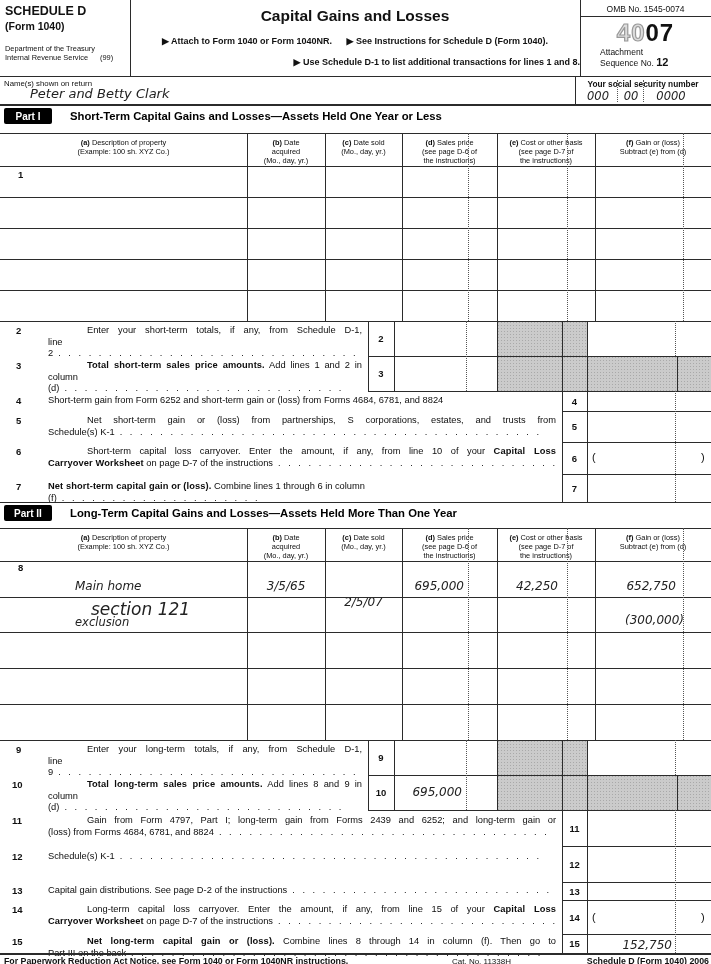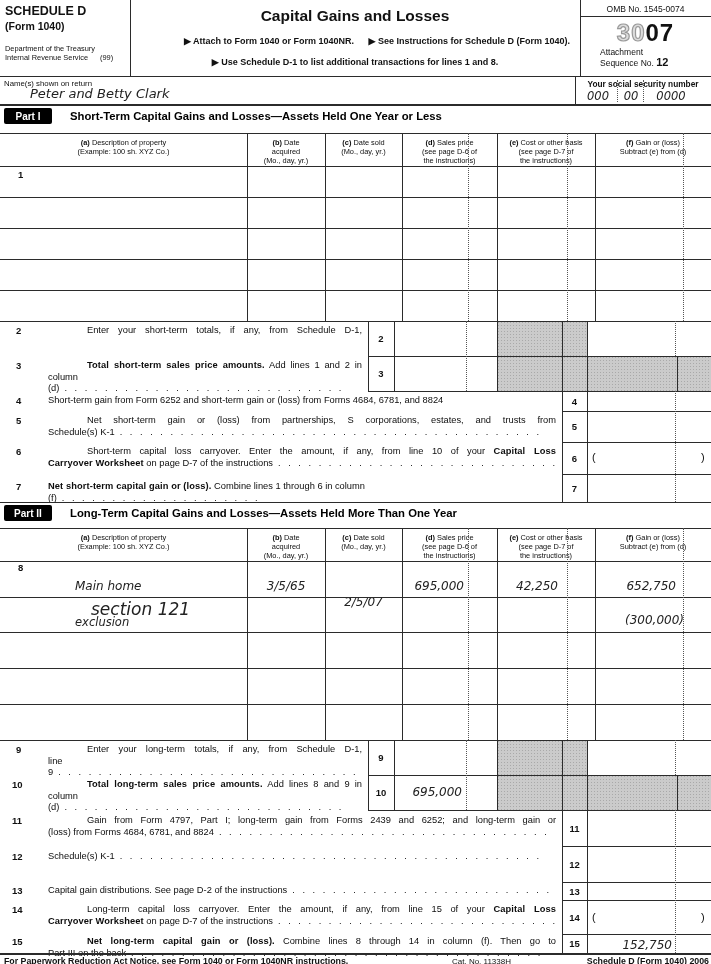--- a/index.html
+++ b/index.html
@@ -37,29 +37,29 @@
 <div class="page" id="page">
 
   <div class="abs" style="left:5px;top:4px;font-weight:bold;font-size:12.5px;">SCHEDULE D</div>
   <div class="abs" style="left:5px;top:20px;font-weight:bold;font-size:10.5px;">(Form 1040)</div>
   <div class="abs" style="left:5px;top:44px;font-size:7.4px;line-height:9px;width:124px;">
     <div>Department of the Treasury</div>
     <div><span>Internal Revenue Service</span><span style="margin-left:12px;">(99)</span></div>
   </div>
 
   <div class="abs ctr" style="left:130px;top:7px;width:450px;font-weight:bold;font-size:15.5px;">Capital Gains and Losses</div>
-  <div class="abs ctr nowrap" style="left:130px;top:36px;width:450px;font-weight:bold;font-size:9px;padding-left:22px;">
+  <div class="abs ctr nowrap" style="left:130px;top:36px;width:450px;font-weight:bold;font-size:9px;">
     <span>▶ Attach to Form 1040 or Form 1040NR.</span>
     <span style="margin-left:12px;">▶ See Instructions for Schedule D (Form 1040).</span>
   </div>
-  <div class="abs ctr" style="left:130px;top:57px;width:450px;font-weight:bold;font-size:9px;">▶ Use Schedule D-1 to list additional transactions for lines 1 and 8.</div>
+  <div class="abs ctr" style="left:130px;top:57px;width:450px;font-weight:bold;font-size:9px;text-align:right;">▶ Use Schedule D-1 to list additional transactions for lines 1 and 8.</div>
 
   <div class="abs ctr" style="left:580px;top:4px;width:131px;font-size:8.5px;">OMB No. 1545-0074</div>
   <div class="abs ctr" style="left:580px;top:19px;width:131px;font-size:24px;font-weight:bold;letter-spacing:1px;">
-    <span class="yr20">30</span><span>07</span>
+    <span class="yr20">40</span><span>07</span>
   </div>
   <div class="abs" style="left:600px;top:47px;font-size:8.5px;line-height:10px;">
     <div>Attachment</div>
     <div><span>Sequence No.</span> <b style="font-size:11px;">12</b></div>
   </div>
 
   <div class="abs" style="left:4px;top:79px;font-size:7.8px;">Name(s) shown on return</div>
   <div class="abs hw" style="left:30px;top:86px;font-size:13px;">Peter and Betty Clark</div>
   <div class="abs ctr" style="left:575px;top:79px;width:136px;font-weight:bold;font-size:8.3px;">Your social security number</div>
   <div class="abs hw ctr" style="left:582px;top:89px;width:32px;font-size:11.5px;">000</div>
@@ -96,20 +96,21 @@
     <div><b>(f)</b> <span>Gain or (loss)</span></div>
     <div>Subtract (e) from (d)</div>
   </div>
 
   <div class="num" style="left:18px;top:169px;">1</div>
   <div class="field" style="left:0px;top:167px;width:711px;height:153px;"></div>
 
   <div class="num" style="left:16px;top:325px;">2</div>
   <div class="abs lbl" style="left:48px;top:325px;width:314px;">
     <div class="jline">Enter your short-term totals, if any, from Schedule D-1,</div>
+    <div><span>line 2</span><span class="dots">. . . . . . . . . . . . . . . . . . . . . . . . . . . . . .</span></div>
   </div>
   <div class="boxnum" style="left:368px;top:321px;width:26px;height:35px;">2</div>
   <div class="field" style="left:395px;top:322px;width:101px;height:33px;"></div>
 
   <div class="num" style="left:16px;top:360px;">3</div>
   <div class="abs lbl" style="left:48px;top:360px;width:314px;">
     <div class="jline"><b>Total short-term sales price amounts.</b><span> Add lines 1 and 2 in</span></div>
     <div><span>column (d)</span><span class="dots">. . . . . . . . . . . . . . . . . . . . . . . . . . . .</span></div>
   </div>
   <div class="boxnum" style="left:368px;top:356px;width:26px;height:35px;">3</div>

